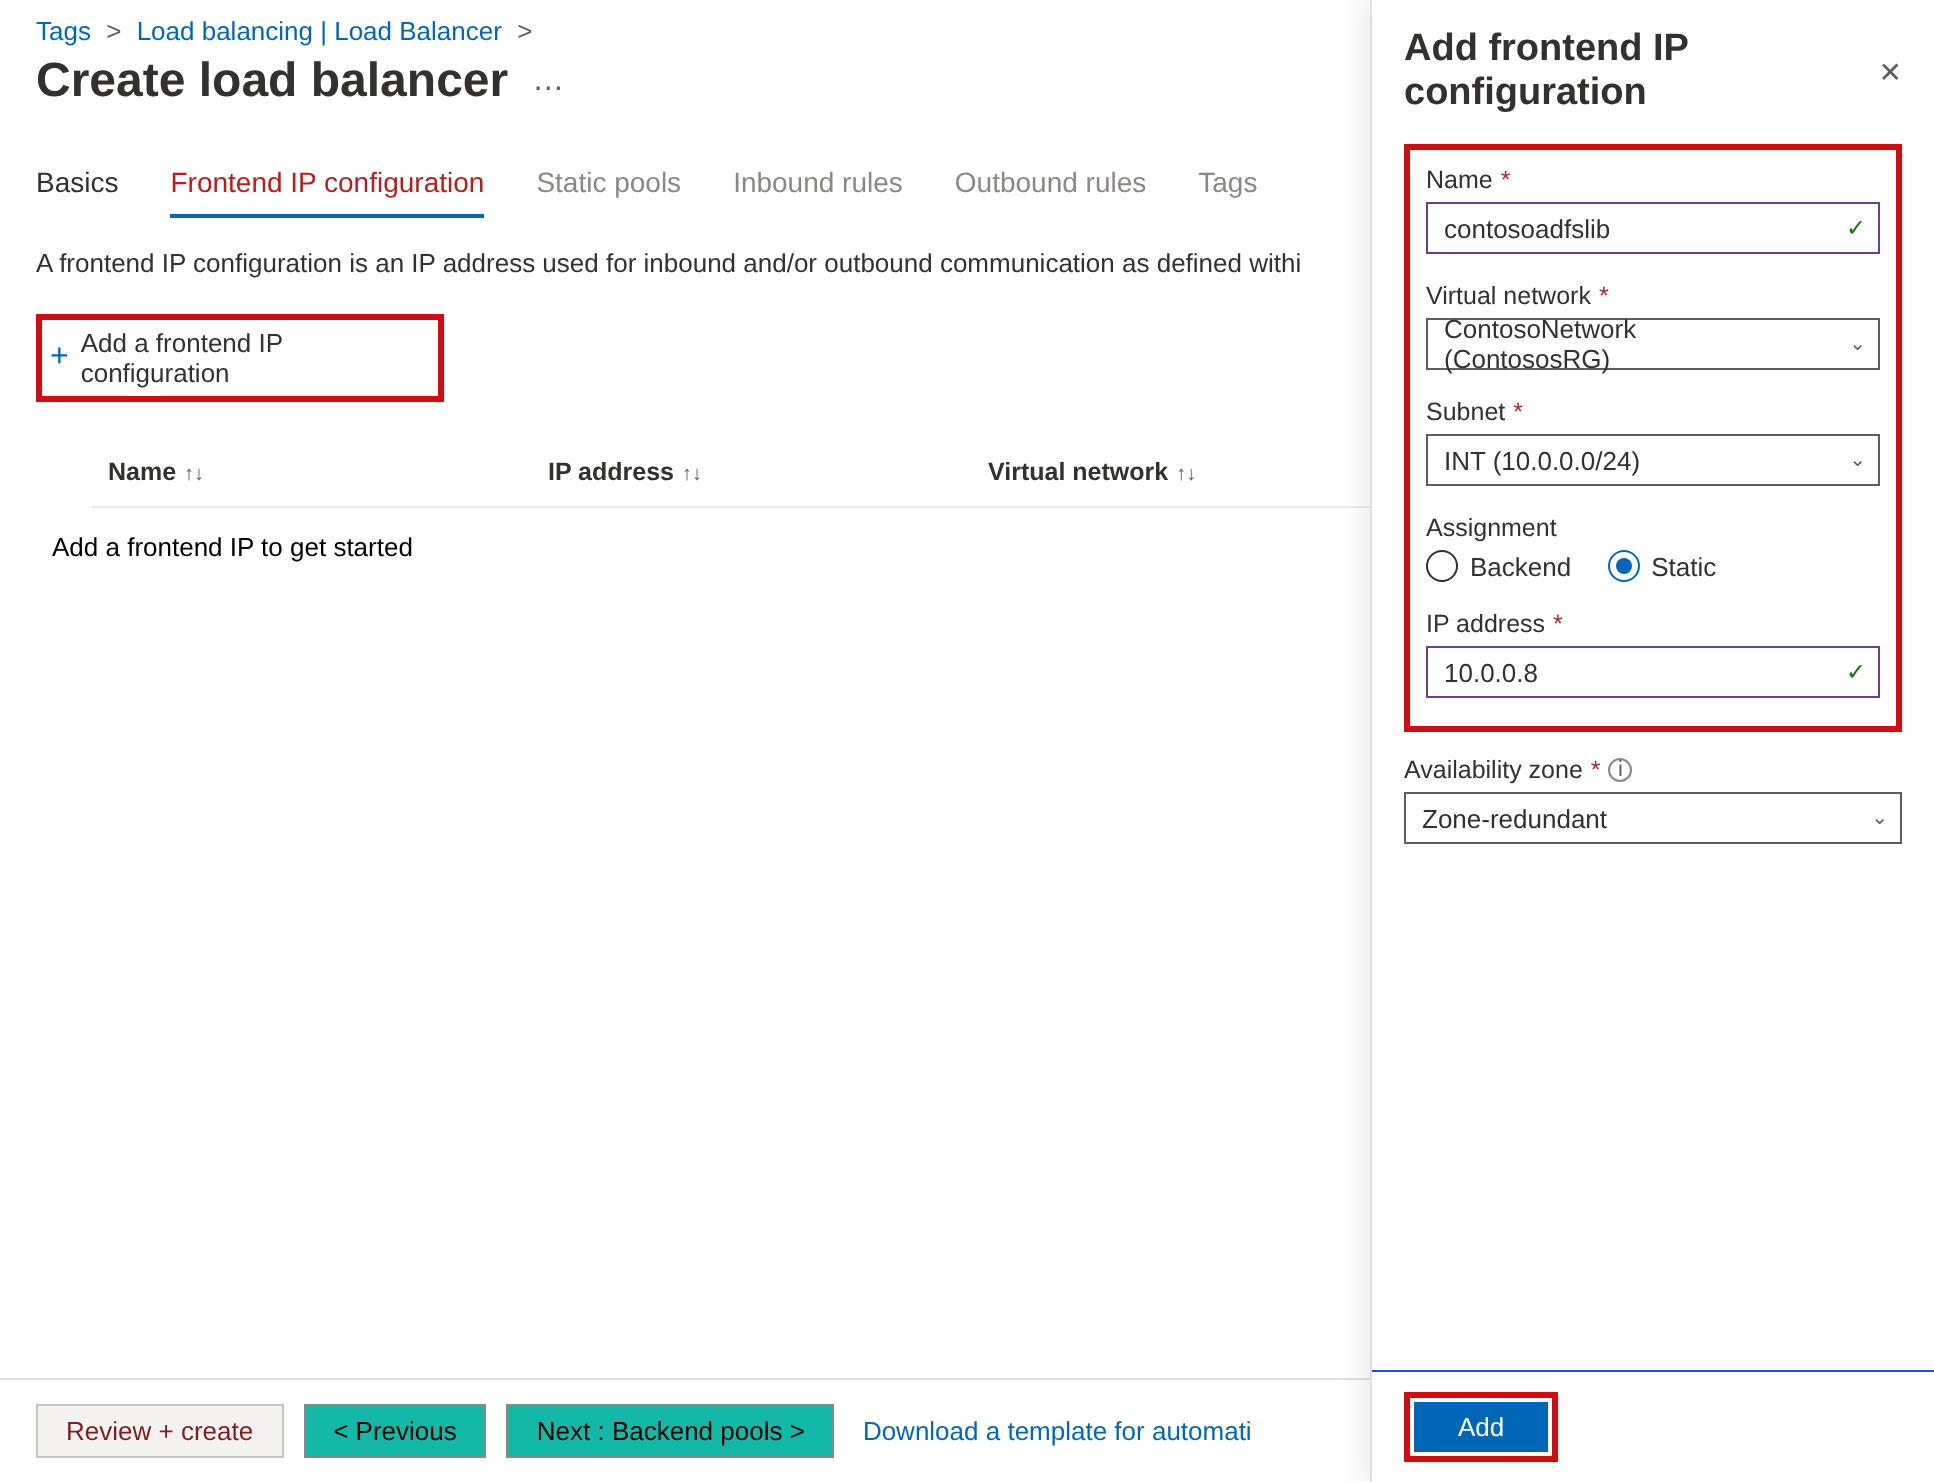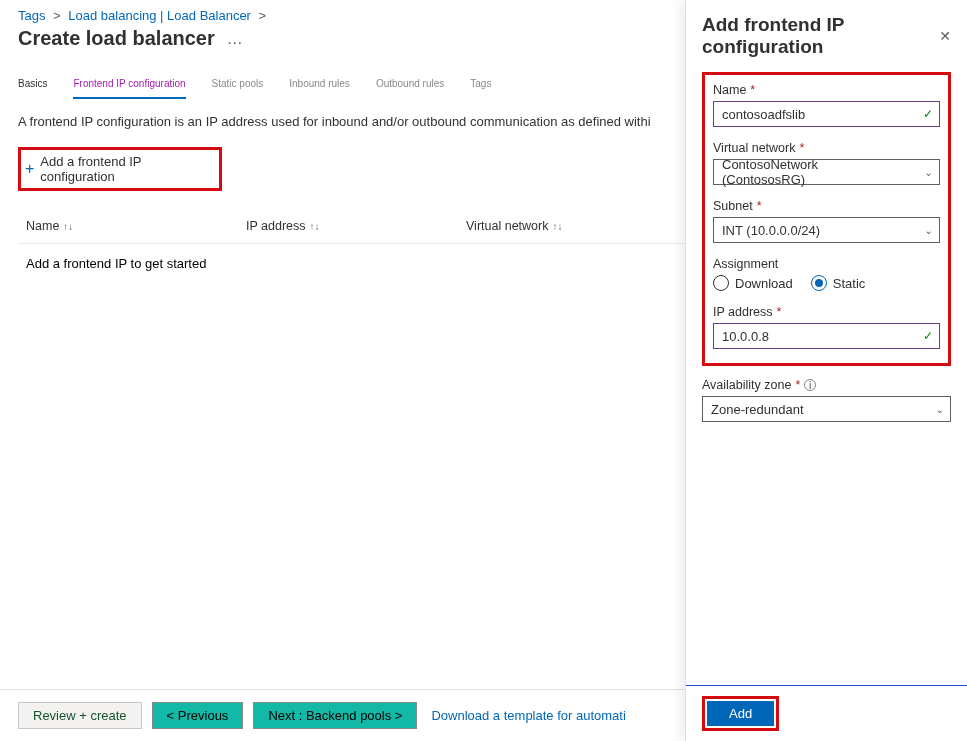--- a/index.html
+++ b/index.html
@@ -5,45 +5,45 @@
   * { box-sizing: border-box; margin: 0; padding: 0; font-family: "Segoe UI", Arial, sans-serif; }
   body { width: 967px; height: 741px; overflow: hidden; position: relative; background: #fff; color: #323130; font-size: 13px; }
 
   
   .breadcrumb { padding: 8px 18px 4px; font-size: 13px; }
   .breadcrumb a { color: #0067b8; text-decoration: none; }
   .breadcrumb .sep { color: #605e5c; margin: 0 4px; }
 
   
   .page-title-row { display: flex; align-items: center; padding: 0 18px 20px; }
-  .page-title { font-size: 20px; font-weight: 600; }
+  .page-title { font-size: 24px; font-weight: 600; }
   .title-more { margin-left: 12px; color: #605e5c; font-size: 16px; letter-spacing: 1px; }
 
   
   .tabs { display: flex; border-bottom: 1px solid #fff; padding: 0 18px; gap: 26px; }
-  .tab { padding: 8px 0; color: #8a8886; cursor: pointer; font-size: 10px; text-align: right; }
+  .tab { padding: 8px 0; color: #8a8886; cursor: pointer; font-size: 14px; text-align: right; }
   .tab.basics { color: #323130; }
-  .tab.active { color: #a21caf; font-weight: 500; border-bottom: 2px solid #0067b8; }
+  .tab.active { color: #b91c1c; font-weight: 500; border-bottom: 2px solid #0067b8; }
 
   .desc { padding: 14px 18px 18px; font-size: 13px; color: #323130; }
 
   .add-btn-wrap { margin: 0 18px 18px; border: 3px solid #d40c12; padding: 4px; width: 204px; }
   .add-btn { display: flex; align-items: center; gap: 6px; color: #323130; cursor: pointer; }
   .plus { color: #0067b8; font-size: 16px; font-weight: 300; }
 
   
   .tbl { padding: 0 18px; }
-  .tbl-head { display: grid; grid-template-columns: 220px 220px 150px; border-bottom: 1px solid #edebe9; padding: 10px 8px; font-weight: 400; font-size: 12.5px; }
+  .tbl-head { display: grid; grid-template-columns: 220px 220px 150px; border-bottom: 1px solid #edebe9; padding: 10px 8px; font-weight: 700; font-size: 12.5px; margin-left: 28px; }
   .sort { font-size: 10px; color: #605e5c; margin-left: 4px; }
   .tbl-empty { padding: 12px 8px; font-size: 13px; color: #000000; }
 
   
   .bottom-bar { position: absolute; left: 0; right: 0; bottom: 0; border-top: 1px solid #e1dfdd; padding: 12px 18px; display: flex; align-items: center; gap: 10px; background: #fff; }
   .btn { border: 1px solid #8a8886; background: #14b8a6; padding: 5px 14px; font-size: 13px; cursor: pointer; }
-  .btn.disabled { color: #14532d; border-color: #c8c6c4; background: #f3f2f1; }
+  .btn.disabled { color: #7f1d1d; border-color: #c8c6c4; background: #f3f2f1; }
   .link { color: #0067b8; font-size: 13px; margin-left: 4px; }
 
   
   .panel { position: absolute; top: 0; right: 0; bottom: 0; width: 282px; background: #fff; border-left: 1px solid #e1dfdd; box-shadow: -4px 0 12px rgba(0,0,0,0.08); display: flex; flex-direction: column; }
   .panel-head { display: flex; align-items: center; justify-content: space-between; padding: 14px 16px 8px; }
   .panel-title { font-size: 19px; font-weight: 600; }
   .close { font-size: 14px; color: #605e5c; cursor: pointer; }
   .panel-body { padding: 6px 16px; flex: 1; overflow: auto; }
   .highlight-box { border: 3px solid #d40c12; padding: 8px 8px 10px; margin-bottom: 12px; }
 
@@ -157,21 +157,21 @@
         </div>
       </div>
 
       <div class="field">
         <div class="field-label">
             <span>Assignment</span>
           </div>
         <div class="radio-row">
           <div class="radio">
             <span class="radio-circle"></span>
-            <span>Download</span>
+            <span>Backend</span>
           </div>
           <div class="radio">
             <span class="radio-circle on">
                 <span class="radio-dot"></span>
               </span>
             <span>Static</span>
           </div>
         </div>
       </div>
 

